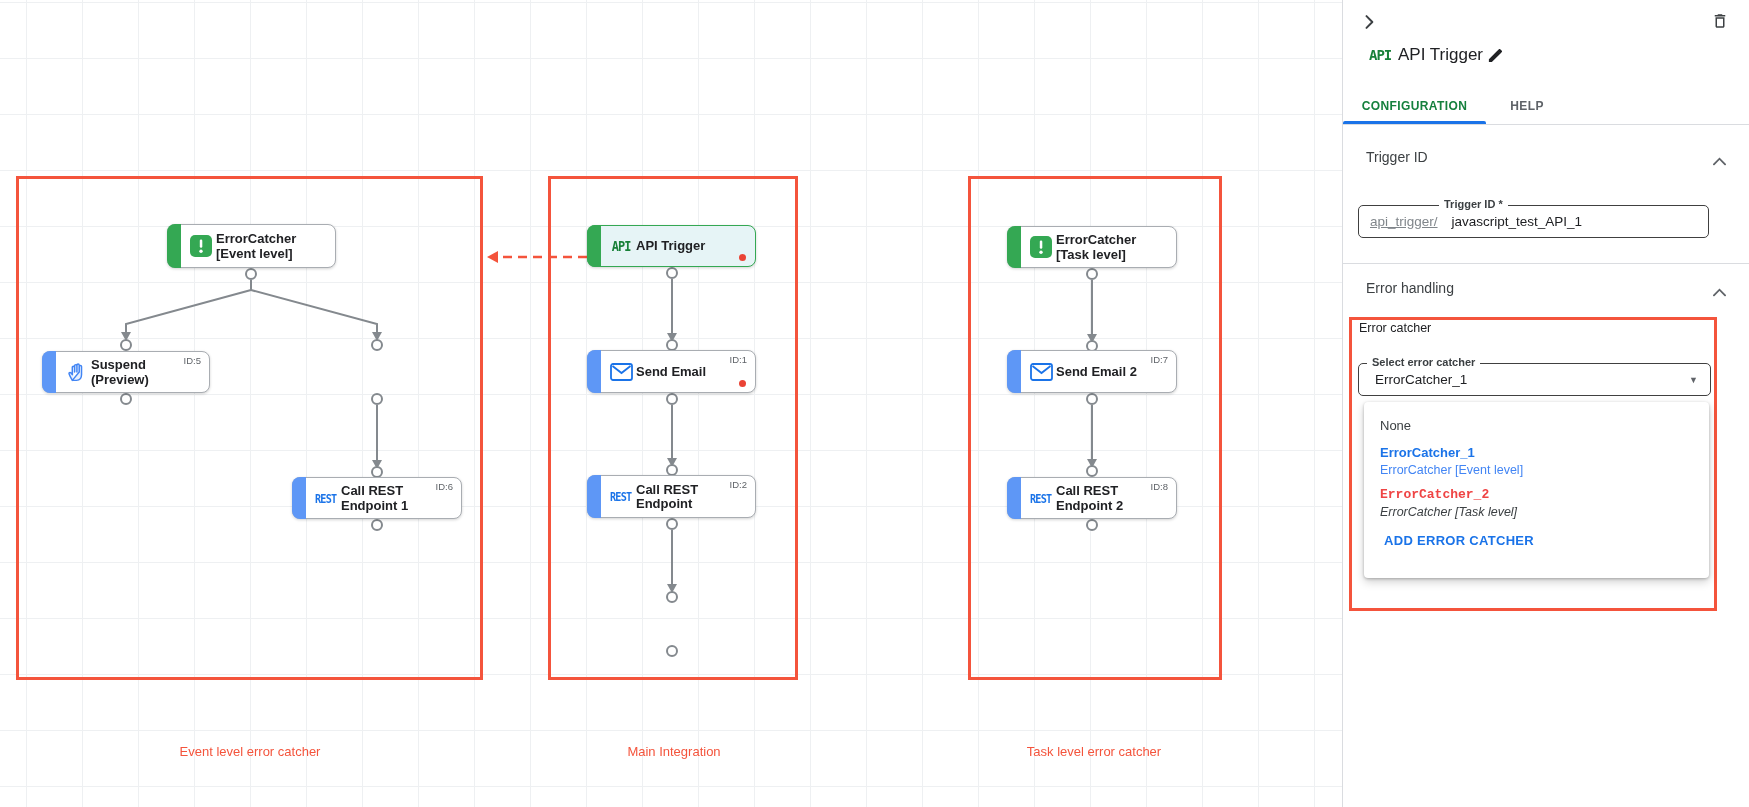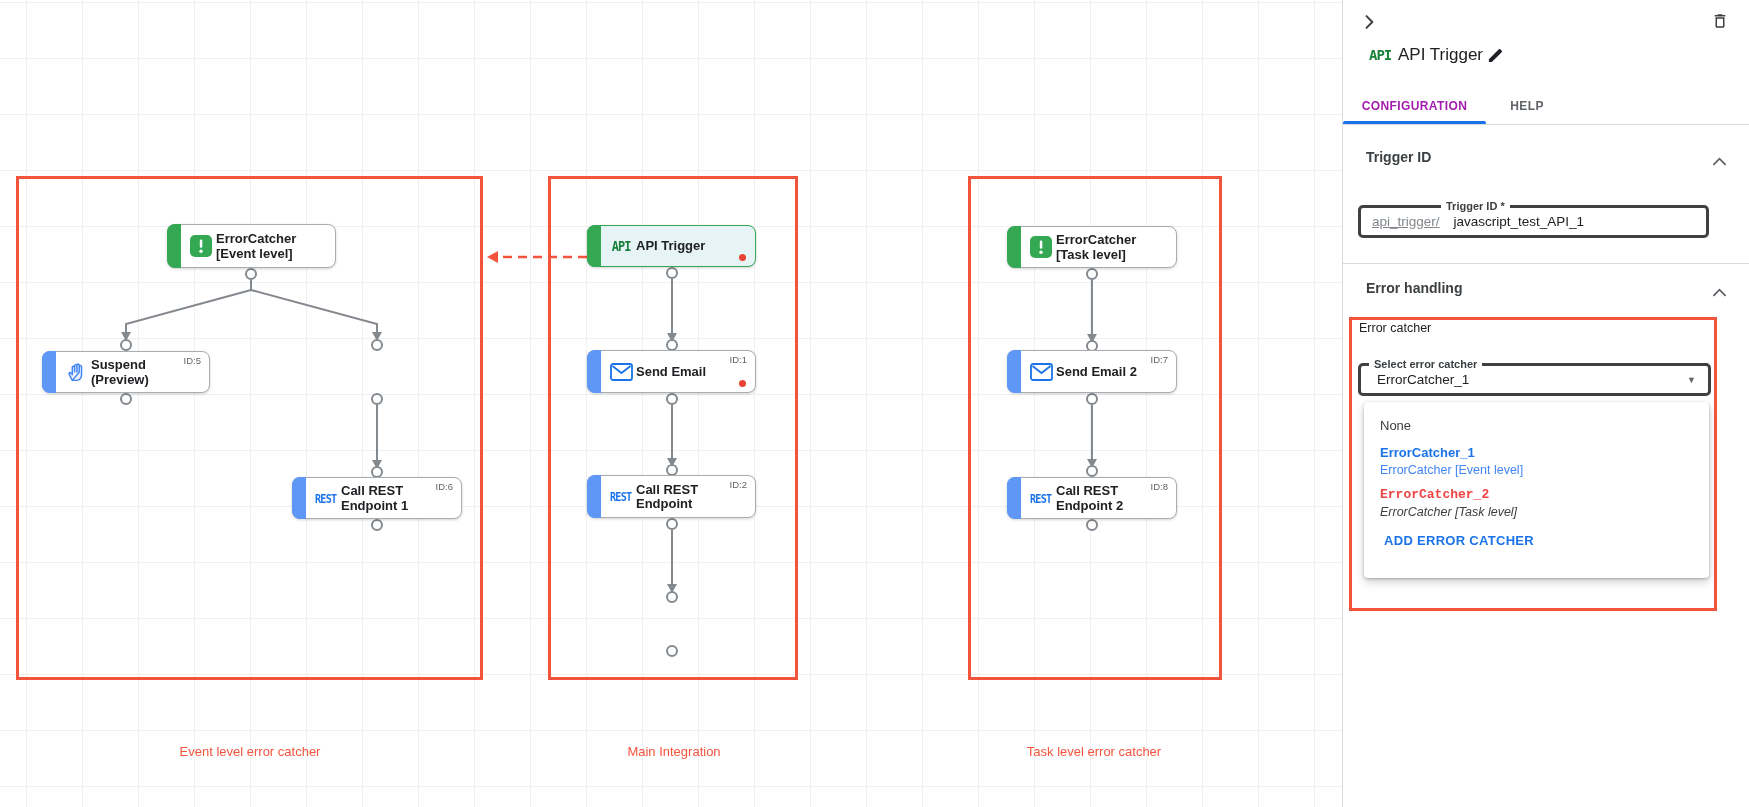--- a/index.html
+++ b/index.html
@@ -37,28 +37,28 @@
   
   #panel { position:absolute; left:1342px; top:0; width:407px; height:807px; background:#fff;
     border-left:1px solid #dadce0; }
   .p-abs { position:absolute; }
   .icon-btn { cursor:pointer; }
   #panel-title { font-size:17px; color:#202124; }
   .chip-api { font-family:"DejaVu Sans Mono", monospace; font-weight:bold; font-size:14px; color:#188038;
     letter-spacing:-1px; }
   .tab { position:absolute; top:90px; height:31px; font-size:12px; font-weight:bold; letter-spacing:.4px;
     display:flex; align-items:center; justify-content:center; cursor:pointer; }
-  .tab.active { color:#a21caf; }
+  .tab.active { color:#15803d; }
   .tab.inactive { color:#5f6368; }
   .tab-underline { position:absolute; top:121px; height:3px; background:#1a73e8; border-radius:2px 2px 0 0; }
   .divider { position:absolute; left:0; width:407px; height:1px; background:#dadce0; }
-  .section-h { font-size:14px; font-weight:700; color:#3c4043; }
+  .section-h { font-size:14px; font-weight:400; color:#3c4043; }
   .chev-up { position:absolute; left:370px; }
 
-  .mat-field { position:absolute; border:3px solid #404040; border-radius:5px; background:#fff; }
+  .mat-field { position:absolute; border:1px solid #404040; border-radius:5px; background:#fff; }
   .mat-label { position:absolute; top:-8px; background:#fff; padding:0 5px; font-size:11px; font-weight:600; color:#3c4043; white-space:nowrap; }
   .mat-value { position:absolute; top:0; bottom:0; display:flex; align-items:center; font-size:13.5px; }
   .prefix { color:#80868b; margin-right:14px;text-decoration:underline; }
   .value-dark { color:#202124; }
   .caret { position:absolute; right:12px; top:50%; transform:translateY(-50%); font-size:9px; color:#5f6368; }
 
   #annot-box { position:absolute; left:6px; top:317px; width:368px; height:294px; border:3px solid #f4543c; }
   #ec-label { position:absolute; left:16px; top:321px; font-size:12.5px; color:#202124; }
 
   #dropdown-menu { position:absolute; left:21px; top:402px; width:345px; height:176px; background:#fff;

